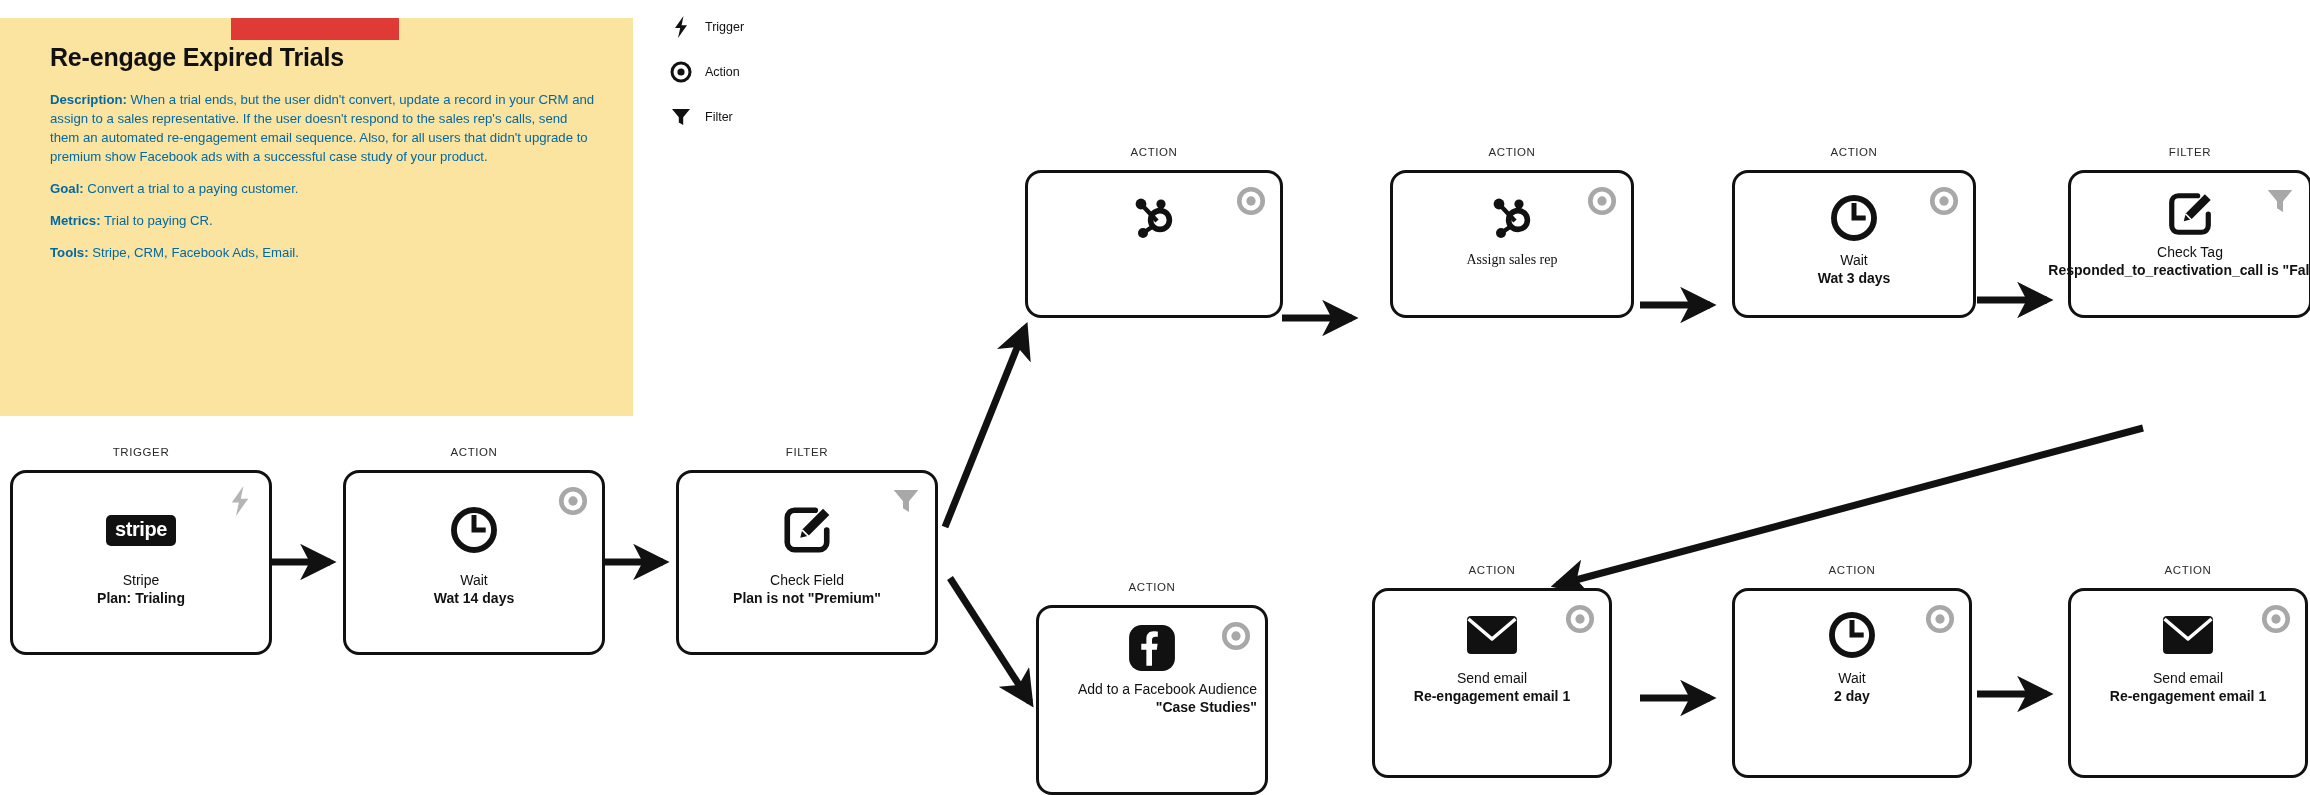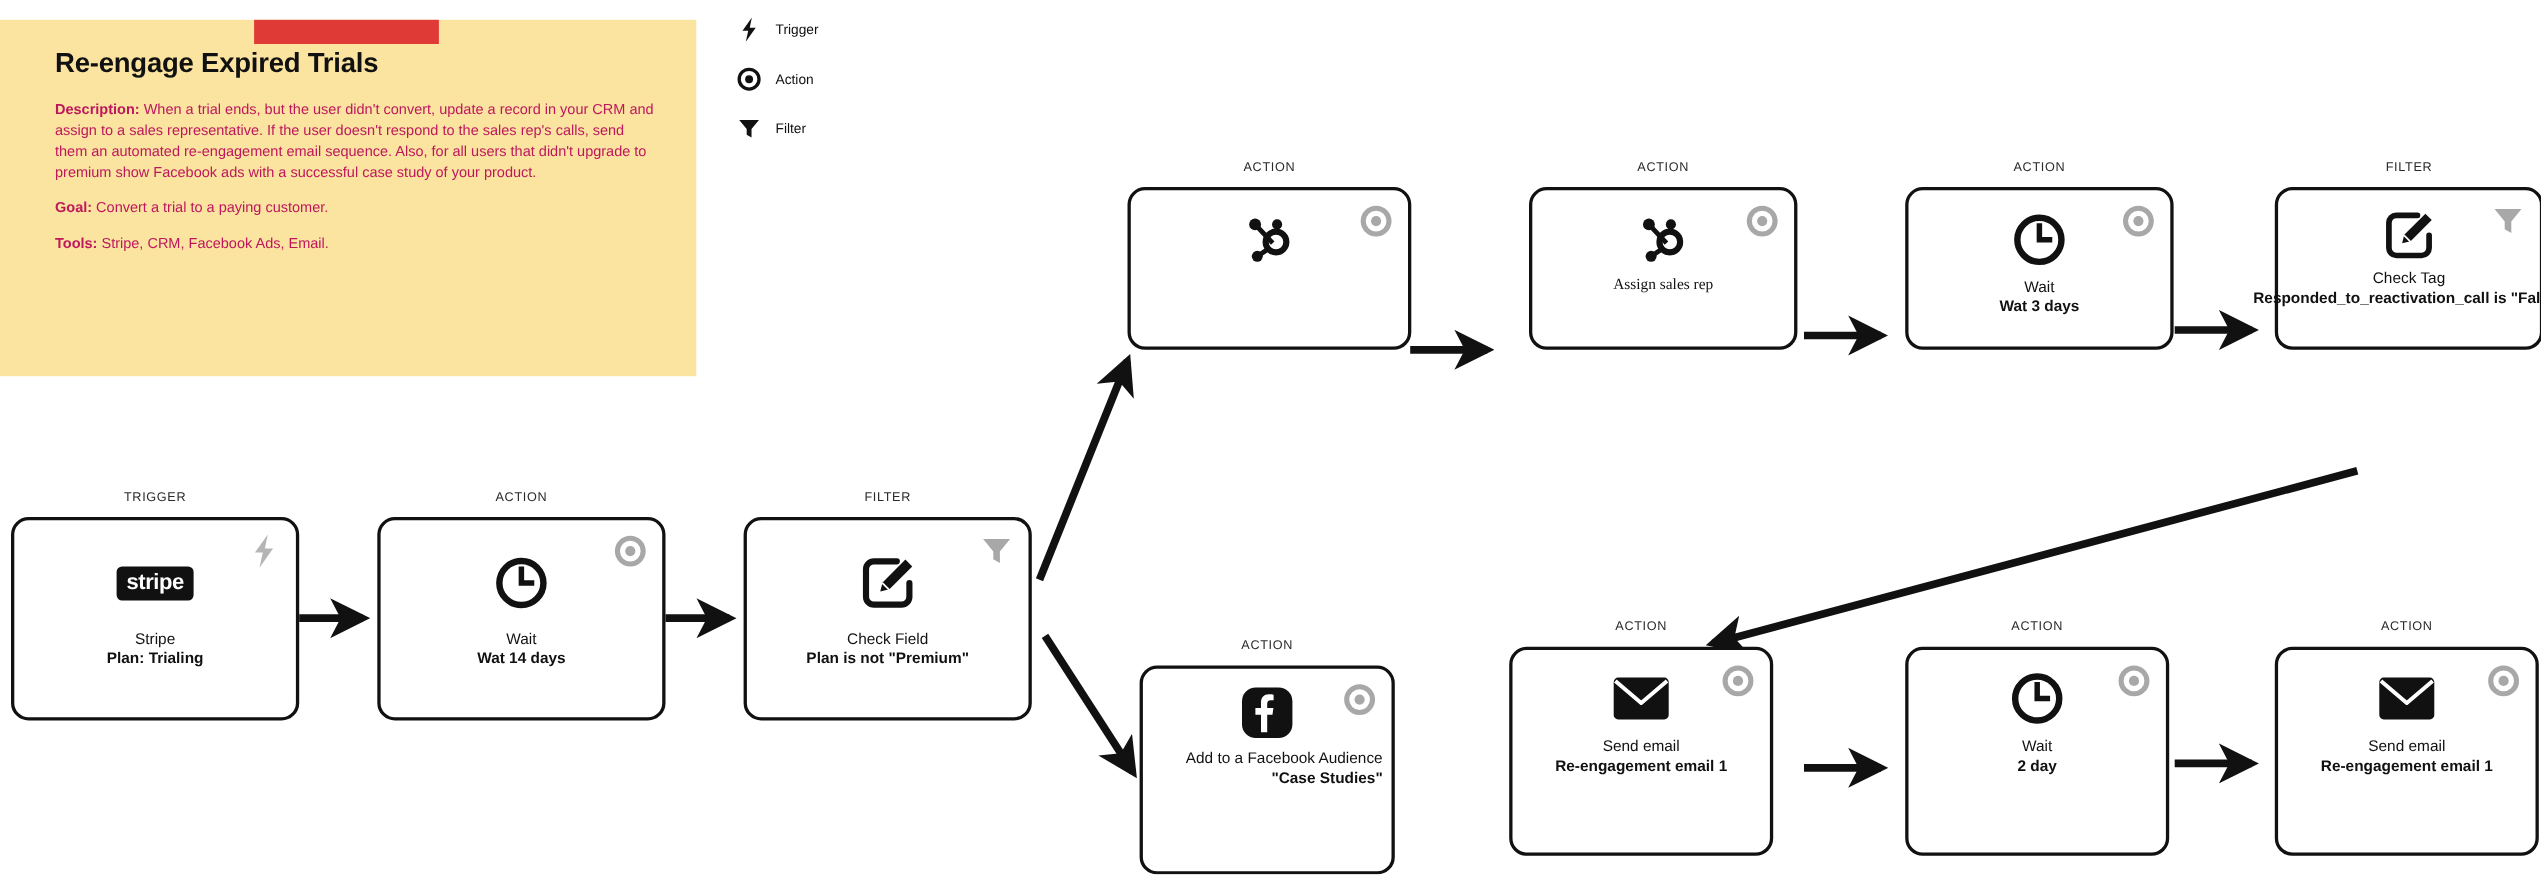--- a/index.html
+++ b/index.html
@@ -18,21 +18,21 @@
     background: #ffffff;
     overflow: hidden;
   }
 
   
   #sticky-note {
     position: absolute;
     left: 0px;
     top: 18px;
     width: 633px;
-    height: 324px;
+    height: 398px;
     background: #FBE3A0;
     box-sizing: border-box;
     padding: 26px 36px 0 50px;
   }
   #sticky-tape {
     position: absolute;
     left: 231px;
     top: 0px;
     width: 168px;
     height: 22px;
@@ -42,21 +42,21 @@
     font-size: 25px;
     font-weight: 700;
     color: #111111;
     letter-spacing: -0.2px;
     margin: 0 0 18px 0;
     line-height: 1.1;
   }
   .note-para {
     font-size: 13.2px;
     line-height: 1.45;
-    color: #be185d;
+    color: #0369a1;
     margin: 0 0 13px 0;
     font-weight: 500;
   }
   .note-para .lbl {
     font-weight: 700;
   }
 
   
   #legend {
     position: absolute;
@@ -183,20 +183,21 @@
 </head>
 <body>
 
 <div id="canvas">
 
   <div id="sticky-note">
     <div id="sticky-tape"></div>
     <div class="note-title">Re-engage Expired Trials</div>
     <div class="note-para"><span class="lbl">Description:</span><span> When a trial ends, but the user didn't convert, update a record in your CRM and assign to a sales representative. If the user doesn't respond to the sales rep's calls, send them an automated re-engagement email sequence. Also, for all users that didn't upgrade to premium show Facebook ads with a successful case study of your product.</span></div>
     <div class="note-para"><span class="lbl">Goal:</span><span> Convert a trial to a paying customer.</span></div>
+    <div class="note-para"><span class="lbl">Metrics:</span><span> Trial to paying CR.</span></div>
     <div class="note-para"><span class="lbl">Tools:</span><span> Stripe, CRM, Facebook Ads, Email.</span></div>
   </div>
 
   <div id="legend">
     <div class="legend-row">
       <span class="legend-icon">
         <svg width="16" height="22" viewBox="0 0 16 22">
             <path d="M10.5 0 L2 12 L7.2 12 L5 22 L14 9.3 L8.6 9.3 Z" fill="#111"></path>
           </svg>
       </span>

